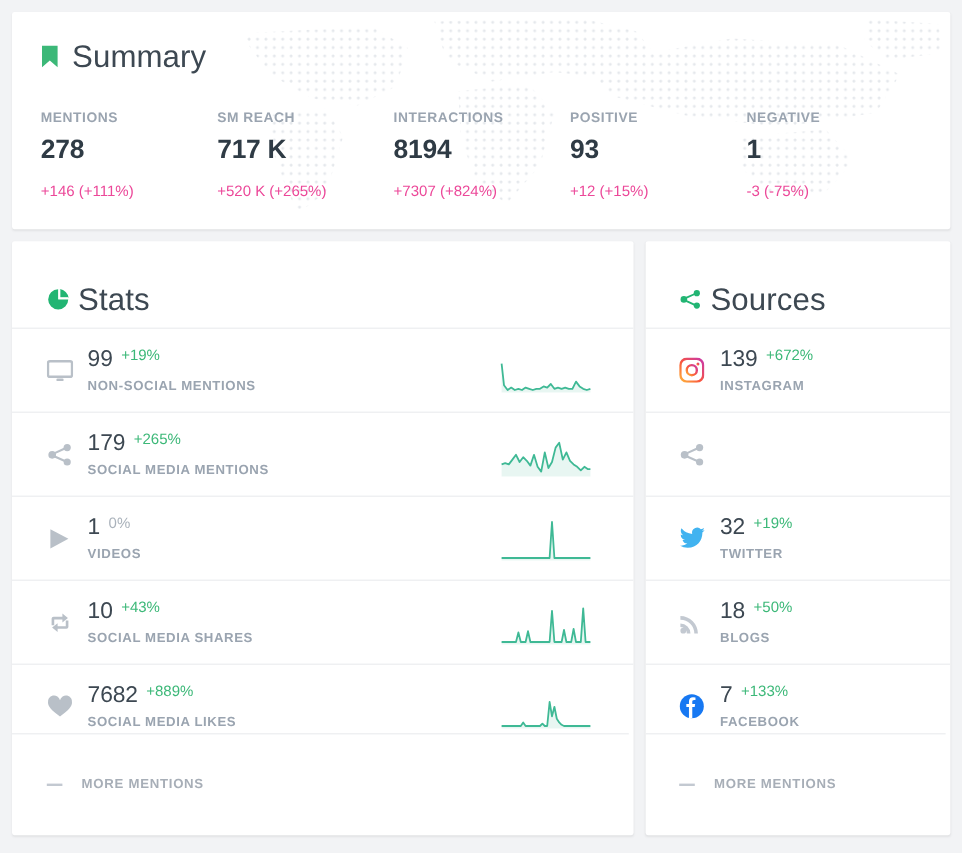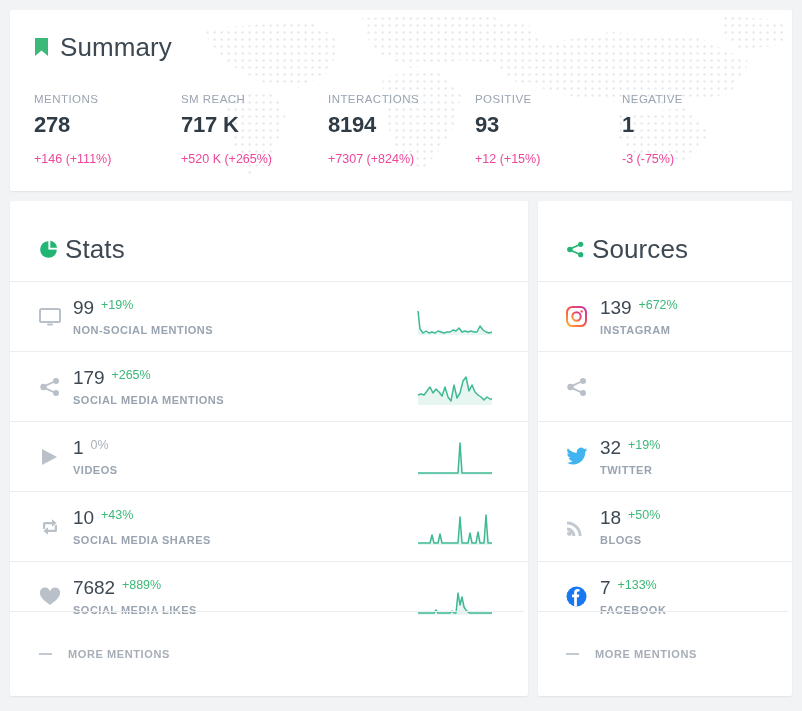--- a/index.html
+++ b/index.html
@@ -51,21 +51,21 @@
   .share-title-icon { width: 19px; height: 19px; display: block; }
 
   .metrics {
     display: flex;
     margin-top: 30px;
   }
   .metric { width: 147px; }
   .metric:last-child { width: auto; }
   .metric-label {
     font-size: 11.5px;
-    font-weight: normal;
+    font-weight: bold;
     color: #9aa4b0;
     letter-spacing: 0.45px;
     text-transform: uppercase;
     white-space: nowrap;
   }
   .metric-value {
     font-size: 22px;
     font-weight: bold;
     color: #2f3b45;
     margin-top: 7px;
@@ -98,21 +98,21 @@
 
   .panel-head {
     display: flex;
     align-items: center;
     gap: 7px;
     padding: 24px 0 0 29px;
     height: 72px;
   }
   .panel-sources .panel-head { padding-left: 28px; }
 
-  .rows { border-top: 0; margin-top: 8px; }
+  .rows { border-top: 0; }
   .row {
     display: flex;
     align-items: center;
     border-top: 1px solid #ebedef;
     height: 70px;
     padding: 0 18px 0 29px;
     position: relative;
   }
   .panel-sources .row { padding-left: 28px; }
   .row:first-child { border-top: 1px solid #ebedef; }

